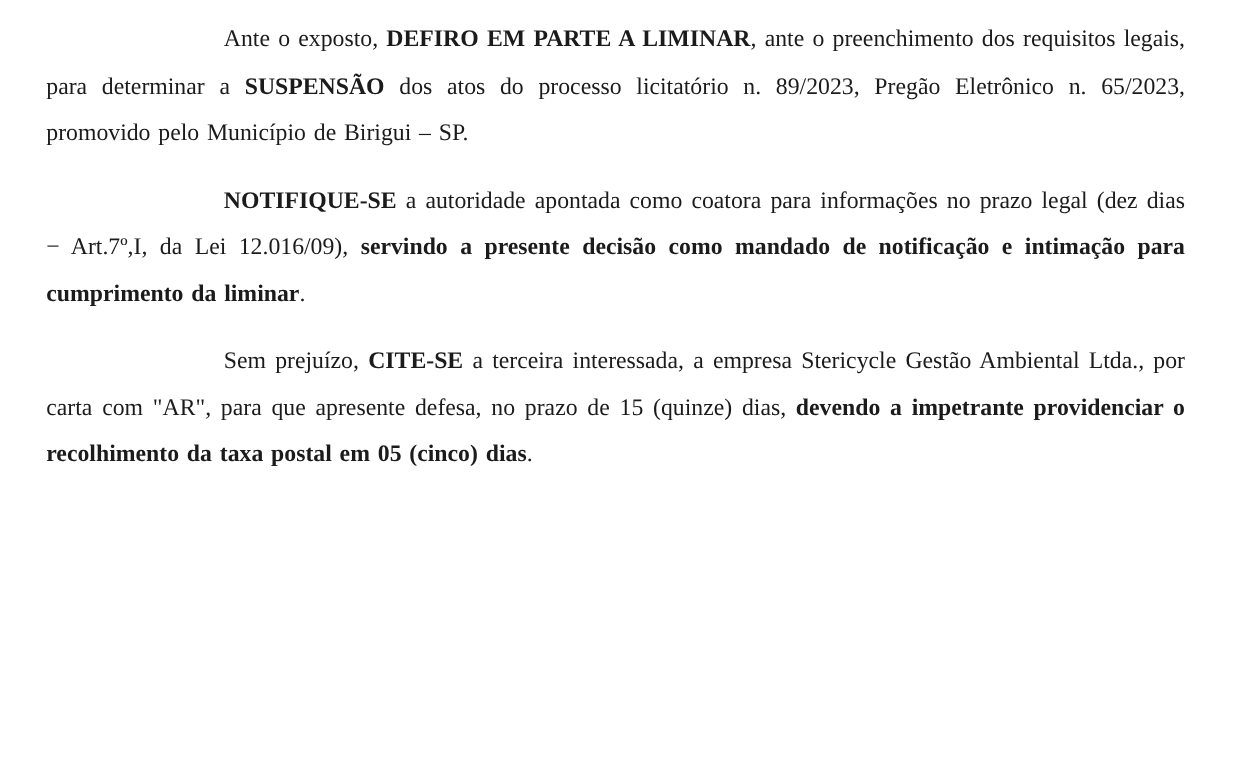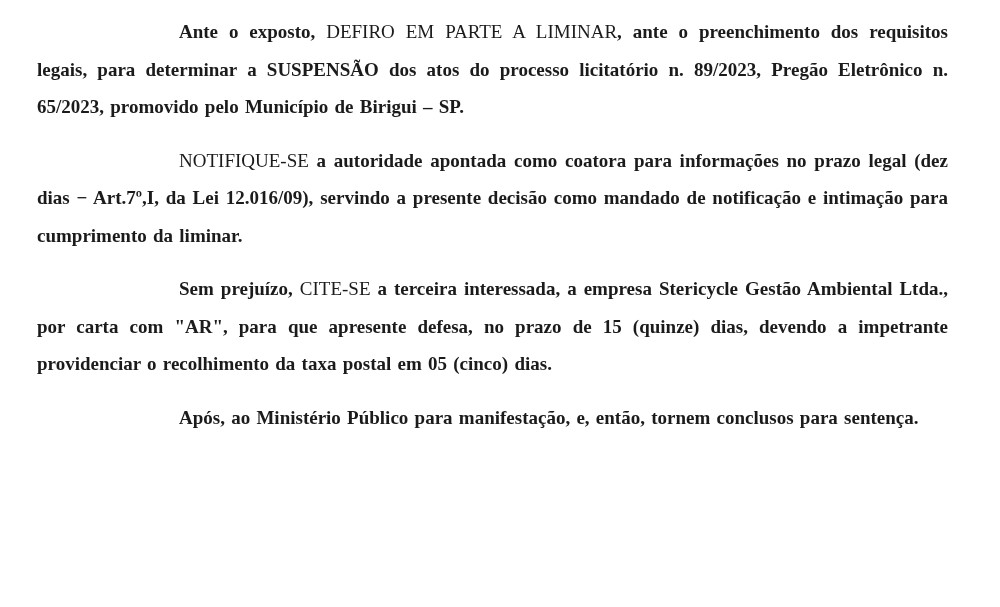--- a/index.html
+++ b/index.html
@@ -19,34 +19,33 @@
     color: #1b1b1b;
     overflow: hidden;
   }
   .page p {
     margin: 0 0 16px 0;
     text-align: justify;
     text-indent: 142px;
     word-spacing: 1.5px;
   }
   .seg-normal {
-    font-weight: bold;
+    font-weight: normal;
   }
   .seg-bold {
-    font-weight: normal;
+    font-weight: bold;
   }
   .seg-bold-underline {
     font-weight: bold;
     text-decoration-thickness: 2px;
     text-underline-offset: 4px;
   }
 </style>
 </head>
 <body>
 
 <div class="page">
   <div id="document-body">
       <p><span class="seg-normal">Ante o exposto, </span><span class="seg-bold">DEFIRO EM PARTE A LIMINAR</span><span class="seg-normal">, ante o preenchimento dos requisitos legais, para determinar a </span><span class="seg-bold-underline">SUSPENSÃO</span><span class="seg-normal"> dos atos do processo licitatório n. 89/2023, Pregão Eletrônico n. 65/2023, promovido pelo Município de Birigui – SP.</span></p>
       <p><span class="seg-bold">NOTIFIQUE-SE</span><span class="seg-normal"> a autoridade apontada como coatora para informações no prazo legal (dez dias − Art.7º,I, da Lei 12.016/09), </span><span class="seg-bold-underline">servindo a presente decisão como mandado de notificação e intimação para cumprimento da liminar</span><span class="seg-normal">.</span></p>
       <p><span class="seg-normal">Sem prejuízo, </span><span class="seg-bold">CITE-SE</span><span class="seg-normal"> a terceira interessada, a empresa Stericycle Gestão Ambiental Ltda., por carta com "AR", para que apresente defesa, no prazo de 15 (quinze) dias, </span><span class="seg-bold-underline">devendo a impetrante providenciar o recolhimento da taxa postal em 05 (cinco) dias</span><span class="seg-normal">.</span></p>
-      <p><span class="seg-normal">Após, ao Ministério Público para manifestação, e, então, tornem conclusos para sentença.</span></p>
     </div>
 </div>
 
 </body></html>

